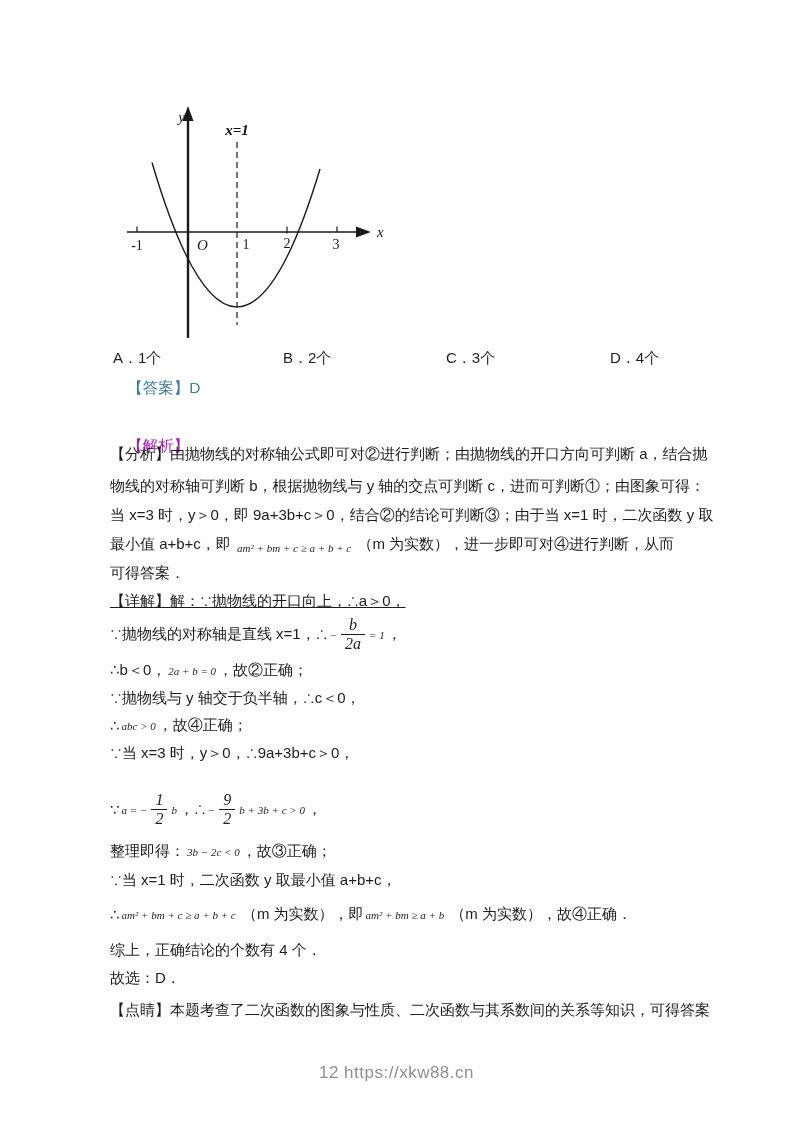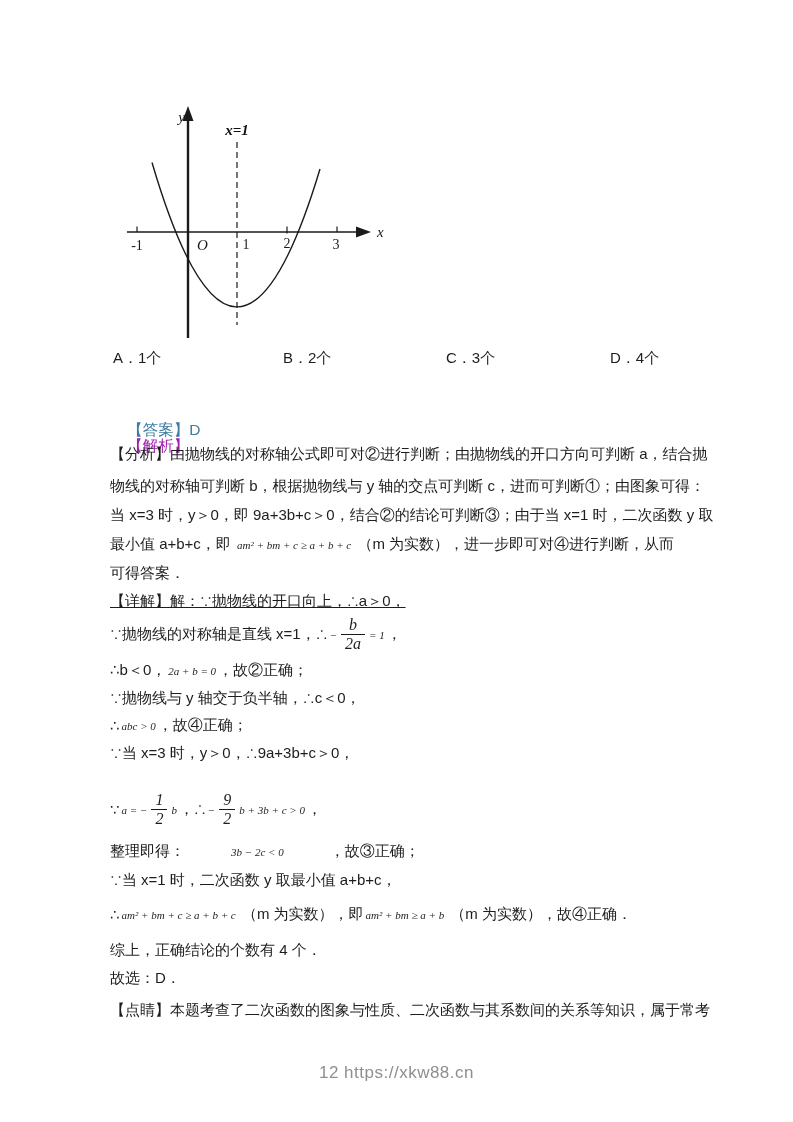--- a/index.html
+++ b/index.html
@@ -74,44 +74,44 @@
       <text class="gnum" x="182" y="166" text-anchor="middle">2</text>
       <text class="gnum" x="231" y="167" text-anchor="middle">3</text>
     </svg>
   </div>
 
   <span class="opt" style="left:113px">A．1个</span>
   <span class="opt" style="left:283px">B．2个</span>
   <span class="opt" style="left:446px">C．3个</span>
   <span class="opt" style="left:610px">D．4个</span>
 
-  <div class="ans-line" style="top:402px">
+  <div class="ans-line" style="top:360px">
     <span id="answer-tag" style="color: rgb(62, 124, 159);">【答案】</span><span id="answer-value" style="color: rgb(62, 124, 159);">D</span>
   </div>
 
   <div class="exp-line" style="top:418px">
     <span id="analysis-tag" style="color: #a21caf;">【解析】</span>
   </div>
 
   <div id="solution-body">
       <div class="sol-line" style="top: 445px;"><span class="txt">【分析】由抛物线的对称轴公式即可对②进行判断；由抛物线的开口方向可判断 a，结合抛</span></div>
       <div class="sol-line" style="top: 477px;"><span class="txt">物线的对称轴可判断 b，根据抛物线与 y 轴的交点可判断 c，进而可判断①；由图象可得：</span></div>
       <div class="sol-line" style="top: 506px;"><span class="txt">当 x=3 时，y＞0，即 9a+3b+c＞0，结合②的结论可判断③；由于当 x=1 时，二次函数 y 取</span></div>
-      <div class="sol-line" style="top: 535px;"><span class="txt">最小值 a+b+c，即 </span><span class="math">am² + bm + c ≥ a + b + c</span><span class="txt"> （m 为实数），进一步即可对④进行判断，从而</span></div>
+      <div class="sol-line" style="top: 535px; align-items: flex-end;"><span class="txt">最小值 a+b+c，即 </span><span class="math">am² + bm + c ≥ a + b + c</span><span class="txt"> （m 为实数），进一步即可对④进行判断，从而</span></div>
       <div class="sol-line" style="top: 564px;"><span class="txt">可得答案．</span></div>
       <div class="sol-line" style="top: 592px; text-decoration: underline;"><span class="txt">【详解】解：∵抛物线的开口向上，∴a＞0，</span></div>
       <div class="sol-line" style="top: 616px;"><span class="txt">∵抛物线的对称轴是直线 x=1，∴</span><span class="math">−</span><span class="frac"><span class="num">b</span><span class="den">2a</span></span><span class="math">= 1</span><span class="txt">，</span></div>
       <div class="sol-line" style="top: 661px;"><span class="txt">∴b＜0，</span><span class="math">2a + b = 0</span><span class="txt">，故②正确；</span></div>
       <div class="sol-line" style="top: 689px;"><span class="txt">∵抛物线与 y 轴交于负半轴，∴c＜0，</span></div>
       <div class="sol-line" style="top: 716px;"><span class="txt">∴</span><span class="math">abc &gt; 0</span><span class="txt">，故④正确；</span></div>
       <div class="sol-line" style="top: 744px;"><span class="txt">∵当 x=3 时，y＞0，∴9a+3b+c＞0，</span></div>
       <div class="sol-line" style="top: 791px;"><span class="txt">∵</span><span class="math">a = −</span><span class="frac"><span class="num">1</span><span class="den">2</span></span><span class="math">b</span><span class="txt">，∴</span><span class="math">−</span><span class="frac"><span class="num">9</span><span class="den">2</span></span><span class="math">b + 3b + c &gt; 0</span><span class="txt">，</span></div>
-      <div class="sol-line" style="top: 842px; gap: 44px;"><span class="txt">整理即得：</span><span class="math">3b − 2c &lt; 0</span><span class="txt">，故③正确；</span></div>
+      <div class="sol-line" style="top: 842px;"><span class="txt">整理即得：</span><span class="math">3b − 2c &lt; 0</span><span class="txt">，故③正确；</span></div>
       <div class="sol-line" style="top: 871px;"><span class="txt">∵当 x=1 时，二次函数 y 取最小值 a+b+c，</span></div>
       <div class="sol-line" style="top: 905px;"><span class="txt">∴</span><span class="math">am² + bm + c ≥ a + b + c</span><span class="txt"> （m 为实数），即</span><span class="math">am² + bm ≥ a + b</span><span class="txt"> （m 为实数），故④正确．</span></div>
       <div class="sol-line" style="top: 941px;"><span class="txt">综上，正确结论的个数有 4 个．</span></div>
       <div class="sol-line" style="top: 969px;"><span class="txt">故选：D．</span></div>
-      <div class="sol-line" style="top: 1001px;"><span class="txt">【点睛】本题考查了二次函数的图象与性质、二次函数与其系数间的关系等知识，属于常考</span></div>
+      <div class="sol-line" style="top: 1001px;"><span class="txt">【点睛】本题考查了二次函数的图象与性质、二次函数与其系数间的关系等知识，可得答案</span></div>
     </div>
 
   <div class="footer">12 https://xkw88.cn</div>
 
 </div>
 
 </body></html>

